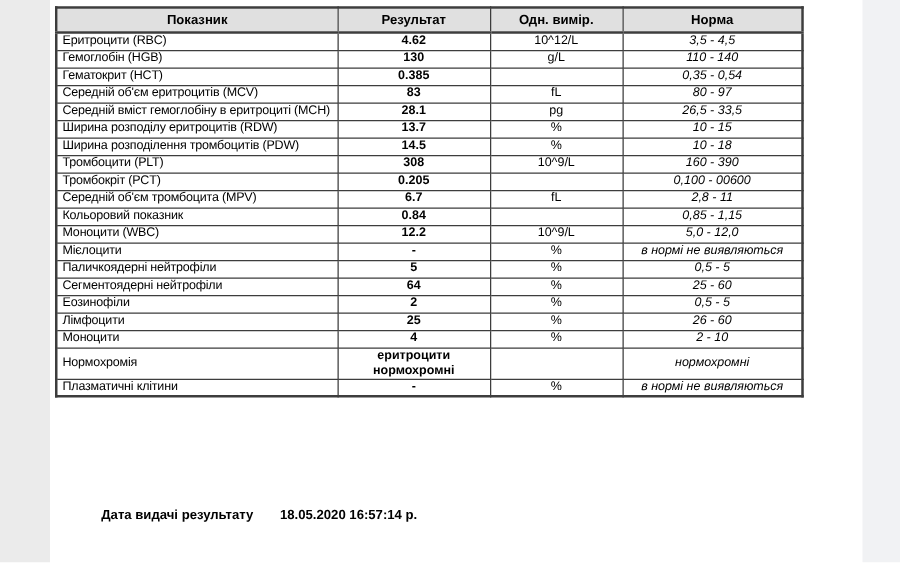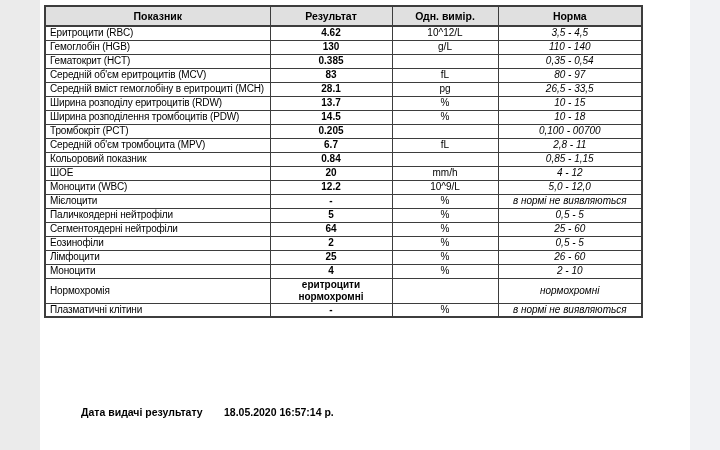--- a/index.html
+++ b/index.html
@@ -110,42 +110,42 @@
           <td class="col-unit">%</td>
           <td class="col-norm">10 - 15</td>
         </tr>
         <tr>
           <td class="col-name">Ширина розподілення тромбоцитів (PDW)</td>
           <td class="col-result">14.5</td>
           <td class="col-unit">%</td>
           <td class="col-norm">10 - 18</td>
         </tr>
         <tr>
+          <td class="col-name">Тромбоцити (PLT)</td>
+          <td class="col-result">308</td>
+          <td class="col-unit">10^9/L</td>
+          <td class="col-norm">160 - 390</td>
+        </tr>
+        <tr>
           <td class="col-name">Тромбокріт (PCT)</td>
           <td class="col-result">0.205</td>
           <td class="col-unit"></td>
-          <td class="col-norm">0,100 - 00700</td>
+          <td class="col-norm">0,100 - 00600</td>
         </tr>
         <tr>
           <td class="col-name">Середній об'єм тромбоцита (MPV)</td>
           <td class="col-result">6.7</td>
           <td class="col-unit">fL</td>
           <td class="col-norm">2,8 - 11</td>
         </tr>
         <tr>
           <td class="col-name">Кольоровий показник</td>
           <td class="col-result">0.84</td>
           <td class="col-unit"></td>
           <td class="col-norm">0,85 - 1,15</td>
-        </tr>
-        <tr>
-          <td class="col-name">ШОЕ</td>
-          <td class="col-result">20</td>
-          <td class="col-unit">mm/h</td>
-          <td class="col-norm">4 - 12</td>
         </tr>
         <tr>
           <td class="col-name">Моноцити (WBC)</td>
           <td class="col-result">12.2</td>
           <td class="col-unit">10^9/L</td>
           <td class="col-norm">5,0 - 12,0</td>
         </tr>
         <tr>
           <td class="col-name">Мієлоцити</td>
           <td class="col-result">-</td>

